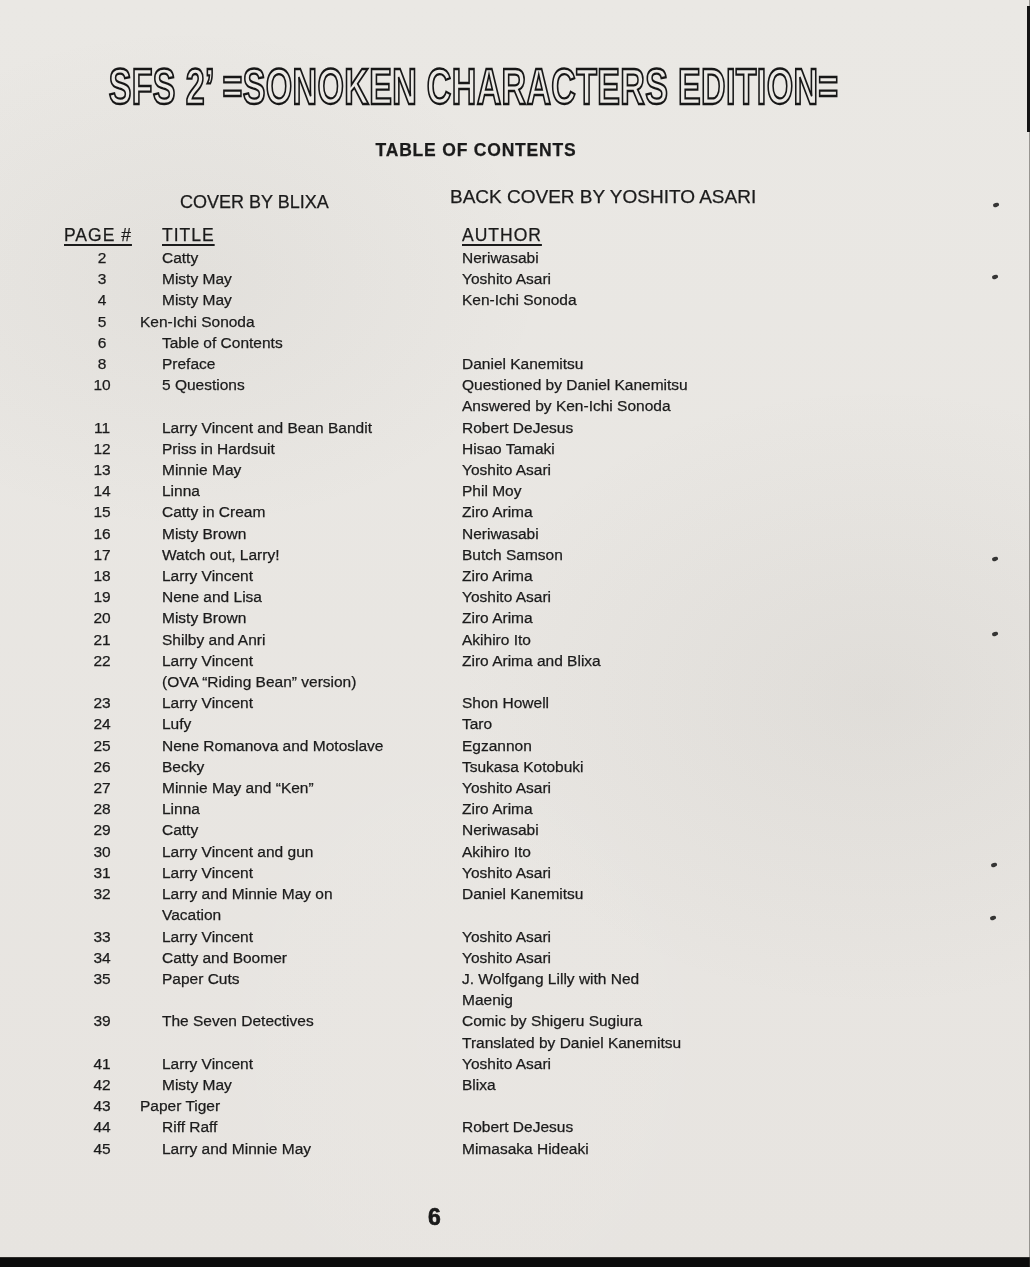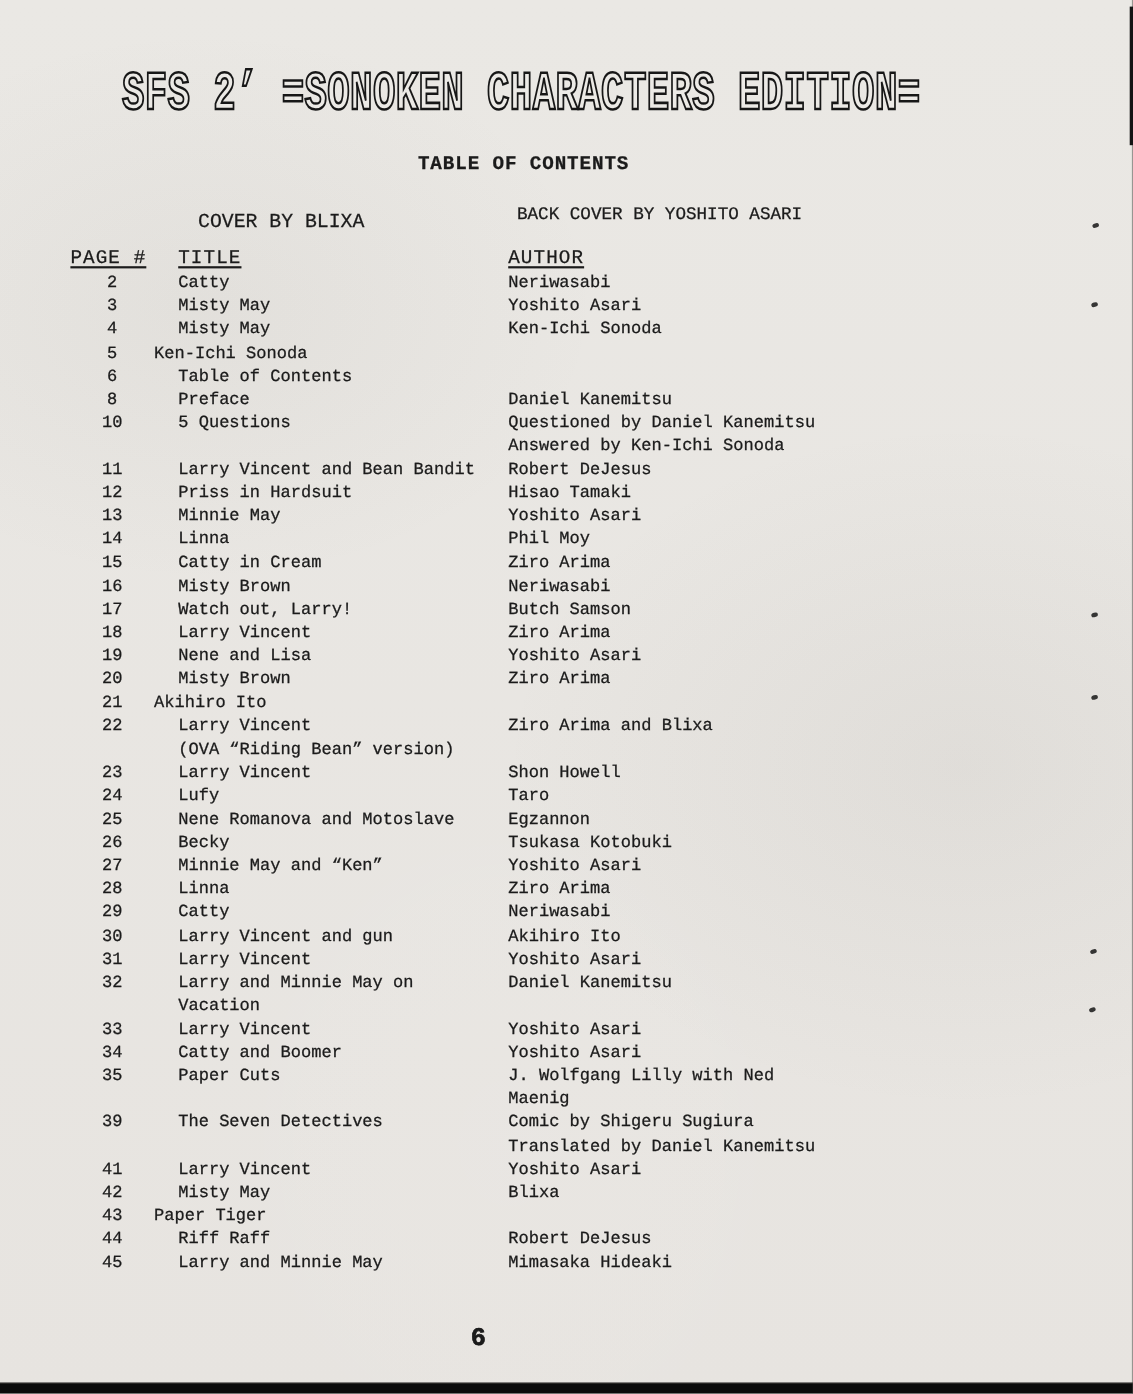--- a/index.html
+++ b/index.html
@@ -2,21 +2,21 @@
 <html><head>
 <meta charset="utf-8">
 <style>
   html, body { margin: 0; padding: 0; }
   .page {
     position: relative;
     width: 1030px;
     height: 1267px;
     background: #e9e6e2;
     overflow: hidden;
-    font-family: Liberation Mono, monospace;
+    font-family: Liberation Sans, sans-serif;
     color: #1b1b1b;
   }
   
   .page::before {
     content: "";
     position: absolute;
     inset: 0;
     background:
       radial-gradient(ellipse 600px 420px at 18% 22%, rgba(110,106,98,0.06), transparent 60%),
       radial-gradient(ellipse 700px 520px at 85% 55%, rgba(110,106,98,0.07), transparent 60%),
@@ -53,21 +53,21 @@
     display: flex;
     justify-content: center;
   }
   .subtitle {
     font-weight: bold;
     font-size: 17.5px;
     letter-spacing: 0.8px;
   }
 
   .front-credit { position: absolute; left: 180px; top: 192px; font-size: 18px; }
-  .back-credit  { position: absolute; left: 470px; top: 186px; font-size: 16px; }
+  .back-credit  { position: absolute; left: 450px; top: 186px; font-size: 19px; }
 
   
   .toc-header {
     position: absolute;
     top: 225px; left: 64px;
     display: flex;
     font-size: 17.5px;
     letter-spacing: 1px;
     line-height: 21.2px;
   }
@@ -305,20 +305,23 @@
         <div class="col-page cell-line">20</div>
         <div class="col-title">
           <div class="cell-line">Misty Brown</div>
         </div>
         <div class="col-author">
           <div class="cell-line">Ziro Arima</div>
         </div>
       </div>
       <div class="toc-row">
         <div class="col-page cell-line">21</div>
+        <div class="col-title">
+          <div class="cell-line">Shilby and Anri</div>
+        </div>
         <div class="col-author">
           <div class="cell-line">Akihiro Ito</div>
         </div>
       </div>
       <div class="toc-row">
         <div class="col-page cell-line">22</div>
         <div class="col-title">
           <div class="cell-line">Larry Vincent</div>
           <div class="cell-line">(OVA “Riding Bean” version)</div>
         </div>

